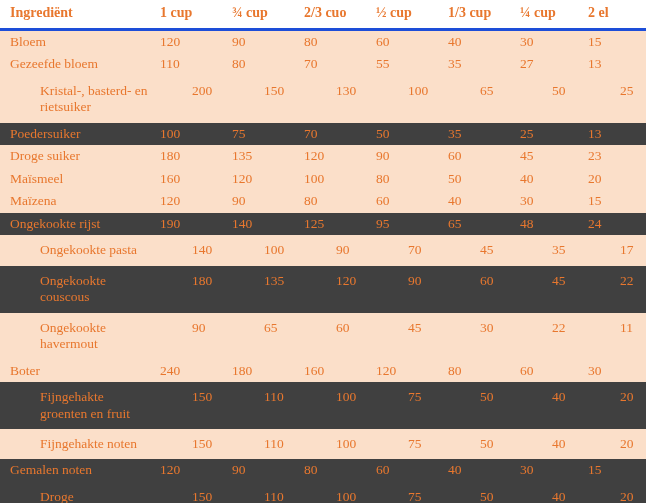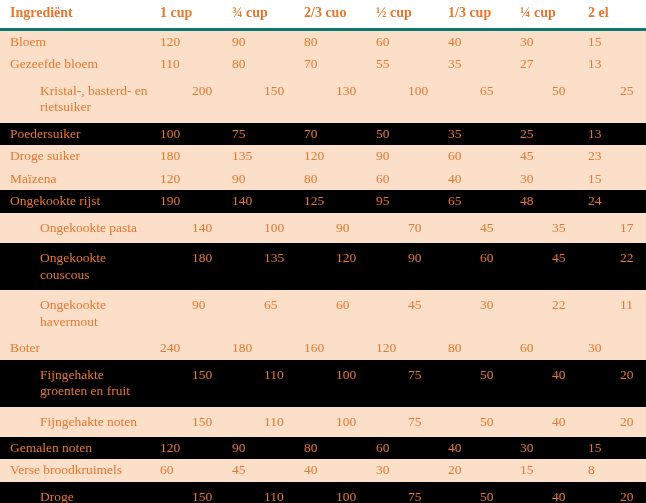--- a/index.html
+++ b/index.html
@@ -33,35 +33,35 @@
   table.conv col.c6 { width: 68px; }
   table.conv col.c7 { width: 66px; }
 
   thead th {
     text-align: left;
     font-weight: bold;
     color: #e8772e;
     background: #ffffff;
     padding: 5px 4px 7px 10px;
     font-size: 14px;
-    border-bottom: 3px solid #0f766e;
+    border-bottom: 3px solid #1d4ed8;
     vertical-align: bottom;
     white-space: nowrap;
   }
   thead th.num { padding-left: 8px; }
 
   tbody td {
     padding: 3px 4px 3px 10px;
     vertical-align: top;
     line-height: 1.22;
     border: none;
   }
   tbody td.num { padding-left: 8px; }
   tbody tr.shaded td { background: #fbdfc9; }
-  tbody tr.plain td { background: #000000; }
+  tbody tr.plain td { background: #404040; }
   tbody td.ing { font-weight: normal; }
   tbody td.num { font-weight: normal; }
   tbody tr.tall td { padding-top: 7px; padding-bottom: 7px; padding-left: 40px; }
 </style>
 </head>
 <body>
 
 <div class="table-wrap">
   <table class="conv">
     <colgroup>
@@ -131,20 +131,30 @@
           <td class="ing">Droge suiker</td>
           <td class="num">180</td>
           <td class="num">135</td>
           <td class="num">120</td>
           <td class="num">90</td>
           <td class="num">60</td>
           <td class="num">45</td>
           <td class="num">23</td>
         </tr>
         <tr class="shaded">
+          <td class="ing">Maïsmeel</td>
+          <td class="num">160</td>
+          <td class="num">120</td>
+          <td class="num">100</td>
+          <td class="num">80</td>
+          <td class="num">50</td>
+          <td class="num">40</td>
+          <td class="num">20</td>
+        </tr>
+        <tr class="shaded">
           <td class="ing">Maïzena</td>
           <td class="num">120</td>
           <td class="num">90</td>
           <td class="num">80</td>
           <td class="num">60</td>
           <td class="num">40</td>
           <td class="num">30</td>
           <td class="num">15</td>
         </tr>
         <tr class="plain">
@@ -220,30 +230,20 @@
         <tr class="plain">
           <td class="ing">Gemalen noten</td>
           <td class="num">120</td>
           <td class="num">90</td>
           <td class="num">80</td>
           <td class="num">60</td>
           <td class="num">40</td>
           <td class="num">30</td>
           <td class="num">15</td>
         </tr>
-        <tr class="shaded">
-          <td class="ing">Verse broodkruimels</td>
-          <td class="num">60</td>
-          <td class="num">45</td>
-          <td class="num">40</td>
-          <td class="num">30</td>
-          <td class="num">20</td>
-          <td class="num">15</td>
-          <td class="num">8</td>
-        </tr>
         <tr class="plain tall">
           <td class="ing">Droge broodkruimels</td>
           <td class="num">150</td>
           <td class="num">110</td>
           <td class="num">100</td>
           <td class="num">75</td>
           <td class="num">50</td>
           <td class="num">40</td>
           <td class="num">20</td>
         </tr>

